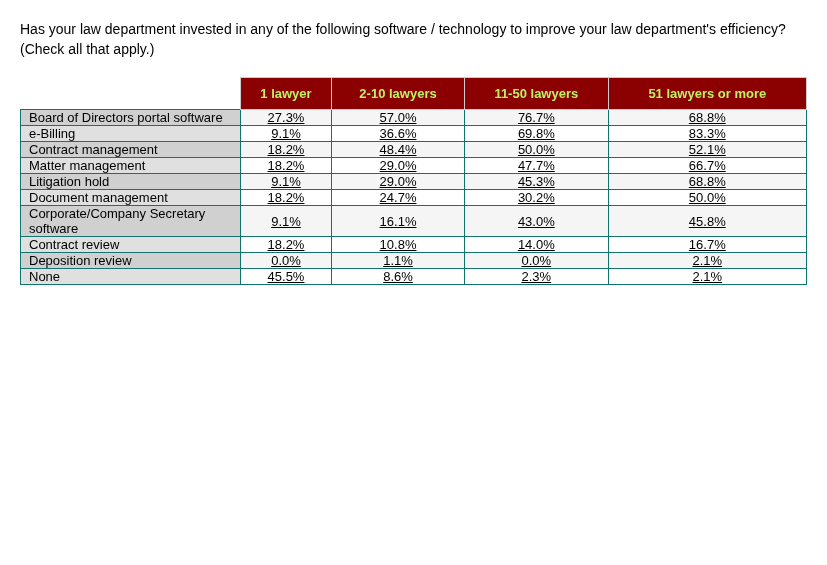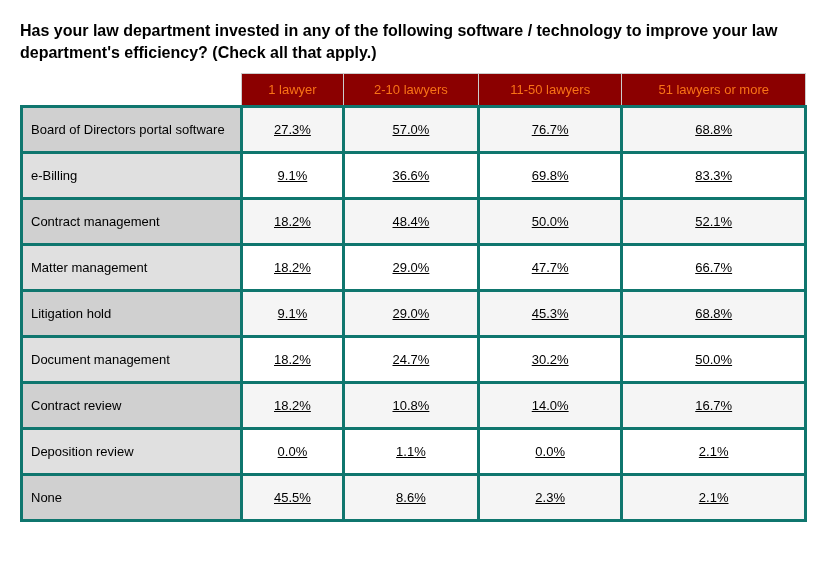--- a/index.html
+++ b/index.html
@@ -4,49 +4,49 @@
   <style>
     * { margin: 0; padding: 0; box-sizing: border-box; }
     body {
       font-family: Arial, sans-serif;
       background: #fff;
       padding: 20px;
       width: 827px;
       min-height: 565px;
     }
     .question {
-      font-size: 16px;
-      font-weight: bold;
+      font-size: 14px;
+      font-weight: normal;
       color: #000;
-      margin-bottom: 8px;
+      margin-bottom: 18px;
       line-height: 1.4;
       max-width: 780px;
     }
     table {
       border-collapse: collapse;
       width: 100%;
       font-size: 13px;
     }
     thead tr th {
       background-color: #8b0000;
-      color: #f97316;
+      color: #bef264;
       text-align: center;
-      padding: 8px 14px;
-      font-weight: normal;
+      padding: 8px 2px;
+      font-weight: bold;
       font-size: 13px;
       vertical-align: middle;
       border: 1px solid #ccc;
     }
     thead tr th:first-child {
       background-color: transparent;
       border: none;
     }
     tbody tr td {
-      border: 3px solid #0f766e;
-      padding: 14px 8px;
+      border: 1px solid #0f766e;
+      padding: 0 8px;
       vertical-align: middle;
     }
     tbody tr td:first-child {
       background-color: #d9d9d9;
       font-weight: normal;
       color: #000;
       text-align: left;
       width: 220px;
     }
     tbody tr td:not(:first-child) {
@@ -120,20 +120,27 @@
         <td>68.8%</td>
       </tr>
       <tr>
         <td>Document management</td>
         <td>18.2%</td>
         <td>24.7%</td>
         <td>30.2%</td>
         <td>50.0%</td>
       </tr>
       <tr>
+        <td>Corporate/Company Secretary software</td>
+        <td>9.1%</td>
+        <td>16.1%</td>
+        <td>43.0%</td>
+        <td>45.8%</td>
+      </tr>
+      <tr>
         <td>Contract review</td>
         <td>18.2%</td>
         <td>10.8%</td>
         <td>14.0%</td>
         <td>16.7%</td>
       </tr>
       <tr>
         <td>Deposition review</td>
         <td>0.0%</td>
         <td>1.1%</td>

